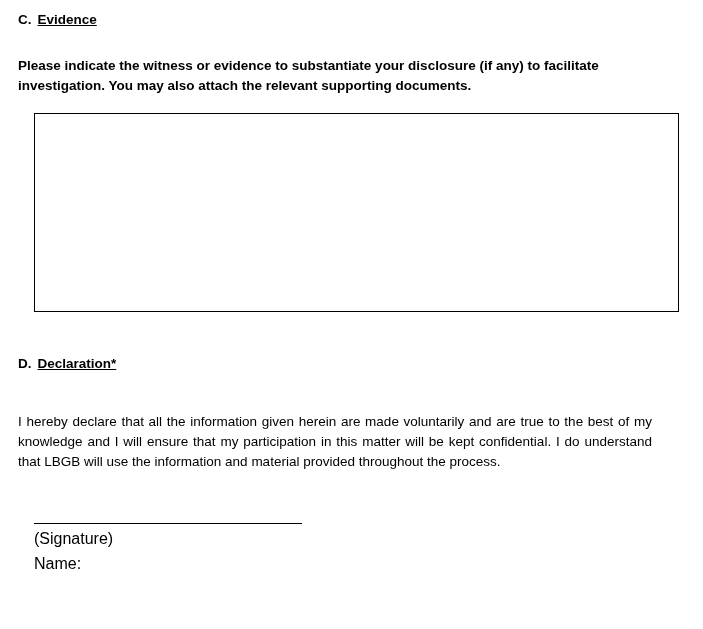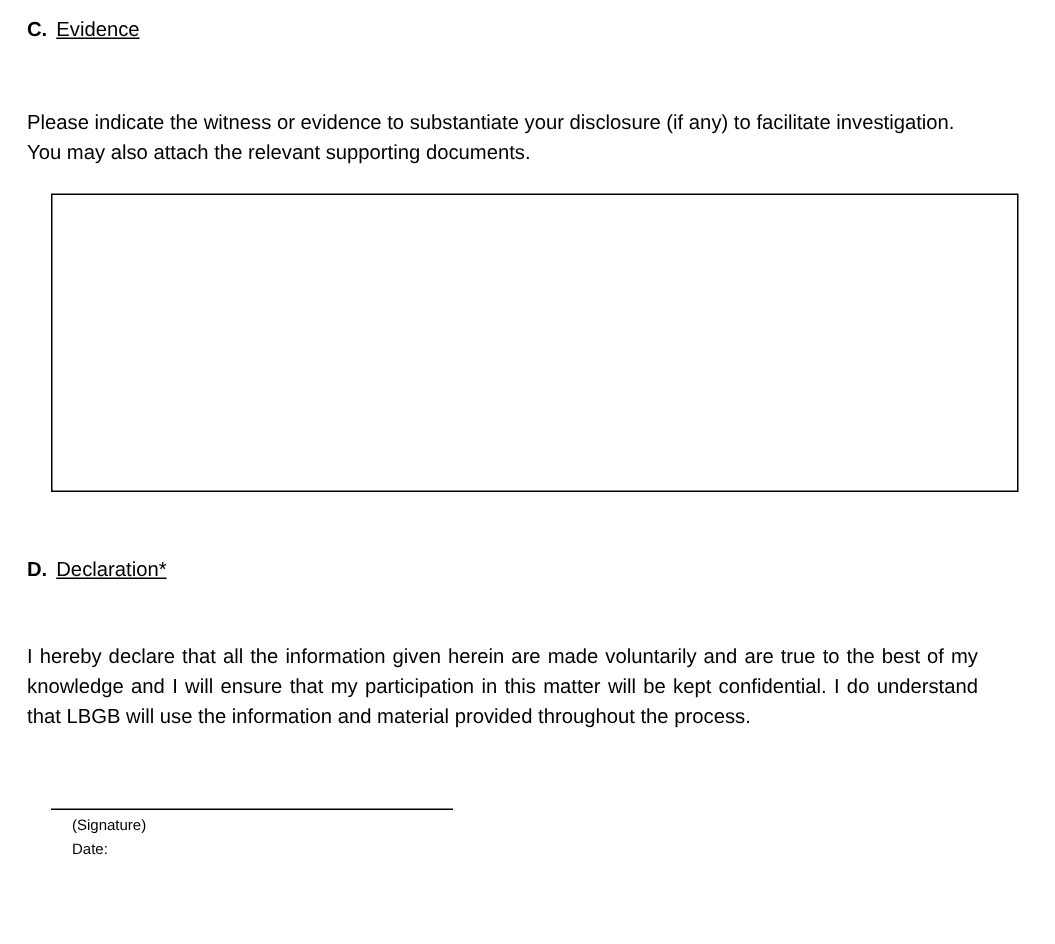--- a/index.html
+++ b/index.html
@@ -28,34 +28,35 @@
     align-items: baseline;
     gap: 6px;
     font-weight: bold;
     font-size: 13.5px;
     margin: 0;
   }
   .section-letter {
     font-weight: bold;
   }
   .section-title {
-    font-weight: normal;
+    font-weight: bold;
     text-decoration: underline;
   }
   .indent {
     margin-left: 16px;
   }
   .para {
     margin: 0;
     font-size: 13.5px;
     line-height: 1.5;
   }
   #evidence-instruction {
-    margin-top: 42px;
+    margin-top: 26px;
     width: 628px;
+    font-weight: bold;
   }
   .evidence-box {
     margin-top: 17px;
     width: 645px;
     height: 199px;
     border: 1px solid #000000;
     box-sizing: border-box;
     background: #ffffff;
   }
   #declaration-heading {
@@ -69,23 +70,22 @@
   .signature-block {
     margin-top: 50px;
   }
   .signature-line {
     width: 268px;
     border-bottom: 1px solid #000000;
     height: 1px;
     margin-bottom: 3px;
   }
   .sig-label {
-    font-size: 10px;
+    font-size: 16px;
     line-height: 1.52;
-    margin-left: 14px;
   }
 </style>
 </head>
 <body>
 
 <div class="page">
 
   <div class="section-heading">
     <span class="section-letter">C.</span>
     <span class="section-title">Evidence</span>
@@ -100,16 +100,16 @@
   <div class="section-heading" id="declaration-heading">
     <span class="section-letter">D.</span>
     <span class="section-title">Declaration*</span>
   </div>
 
   <p class="para indent" id="declaration-text">I hereby declare that all the information given herein are made voluntarily and are true to the best of my knowledge and I will ensure that my participation in this matter will be kept confidential. I do understand that LBGB will use the information and material provided throughout the process.</p>
 
   <div class="indent signature-block">
     <div class="signature-line"></div>
     <div class="sig-label">(Signature)</div>
-    <div class="sig-label">Date:</div>
+    <div class="sig-label">Name:</div>
   </div>
 
 </div>
 
 </body></html>

